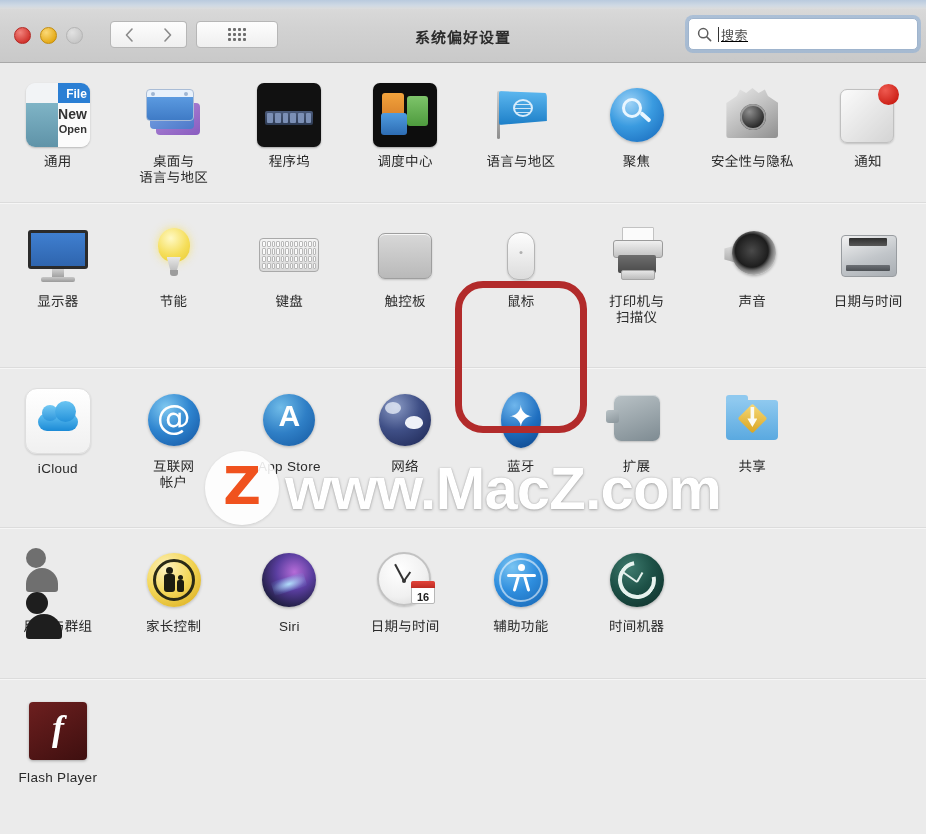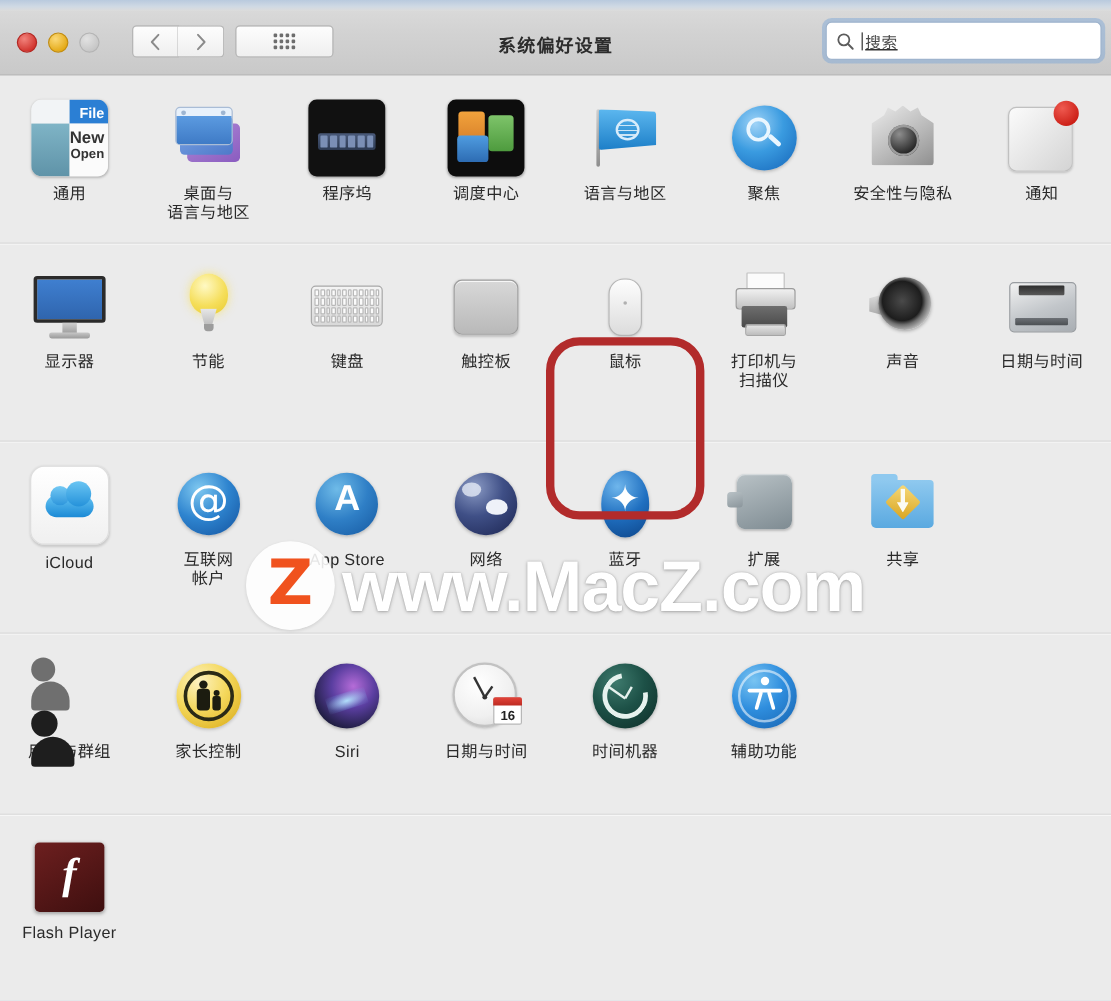--- a/index.html
+++ b/index.html
@@ -998,39 +998,39 @@
           <div class="face"></div>
           <div class="hand-m"></div>
             <div class="hand-h"></div>
             <div class="pin"></div>
           <div class="cal">16</div>
         </div>
         <div class="pref-label">日期与时间</div>
       </div>
 
       <div class="pref-item">
-        <div class="pref-icon ic-timemachine">
-          <div class="ball"></div>
-            <div class="arc"></div>
-            <div class="h2"></div>
-            <div class="h1"></div>
-        </div>
-        <div class="pref-label">时间机器</div>
-      </div>
-
-      <div class="pref-item">
         <div class="pref-icon ic-access">
           <div class="ball"></div>
             <div class="ring"></div>
           <div class="head"></div>
             <div class="arms"></div>
             <div class="l1"></div>
             <div class="l2"></div>
         </div>
         <div class="pref-label">辅助功能</div>
+      </div>
+
+      <div class="pref-item">
+        <div class="pref-icon ic-timemachine">
+          <div class="ball"></div>
+            <div class="arc"></div>
+            <div class="h2"></div>
+            <div class="h1"></div>
+        </div>
+        <div class="pref-label">时间机器</div>
       </div>
 
       <div></div>
       <div></div>
     </div>
 
     <div class="pref-row r5">
       <div class="pref-item">
         <div class="pref-icon">
           <div class="ic-flash">

